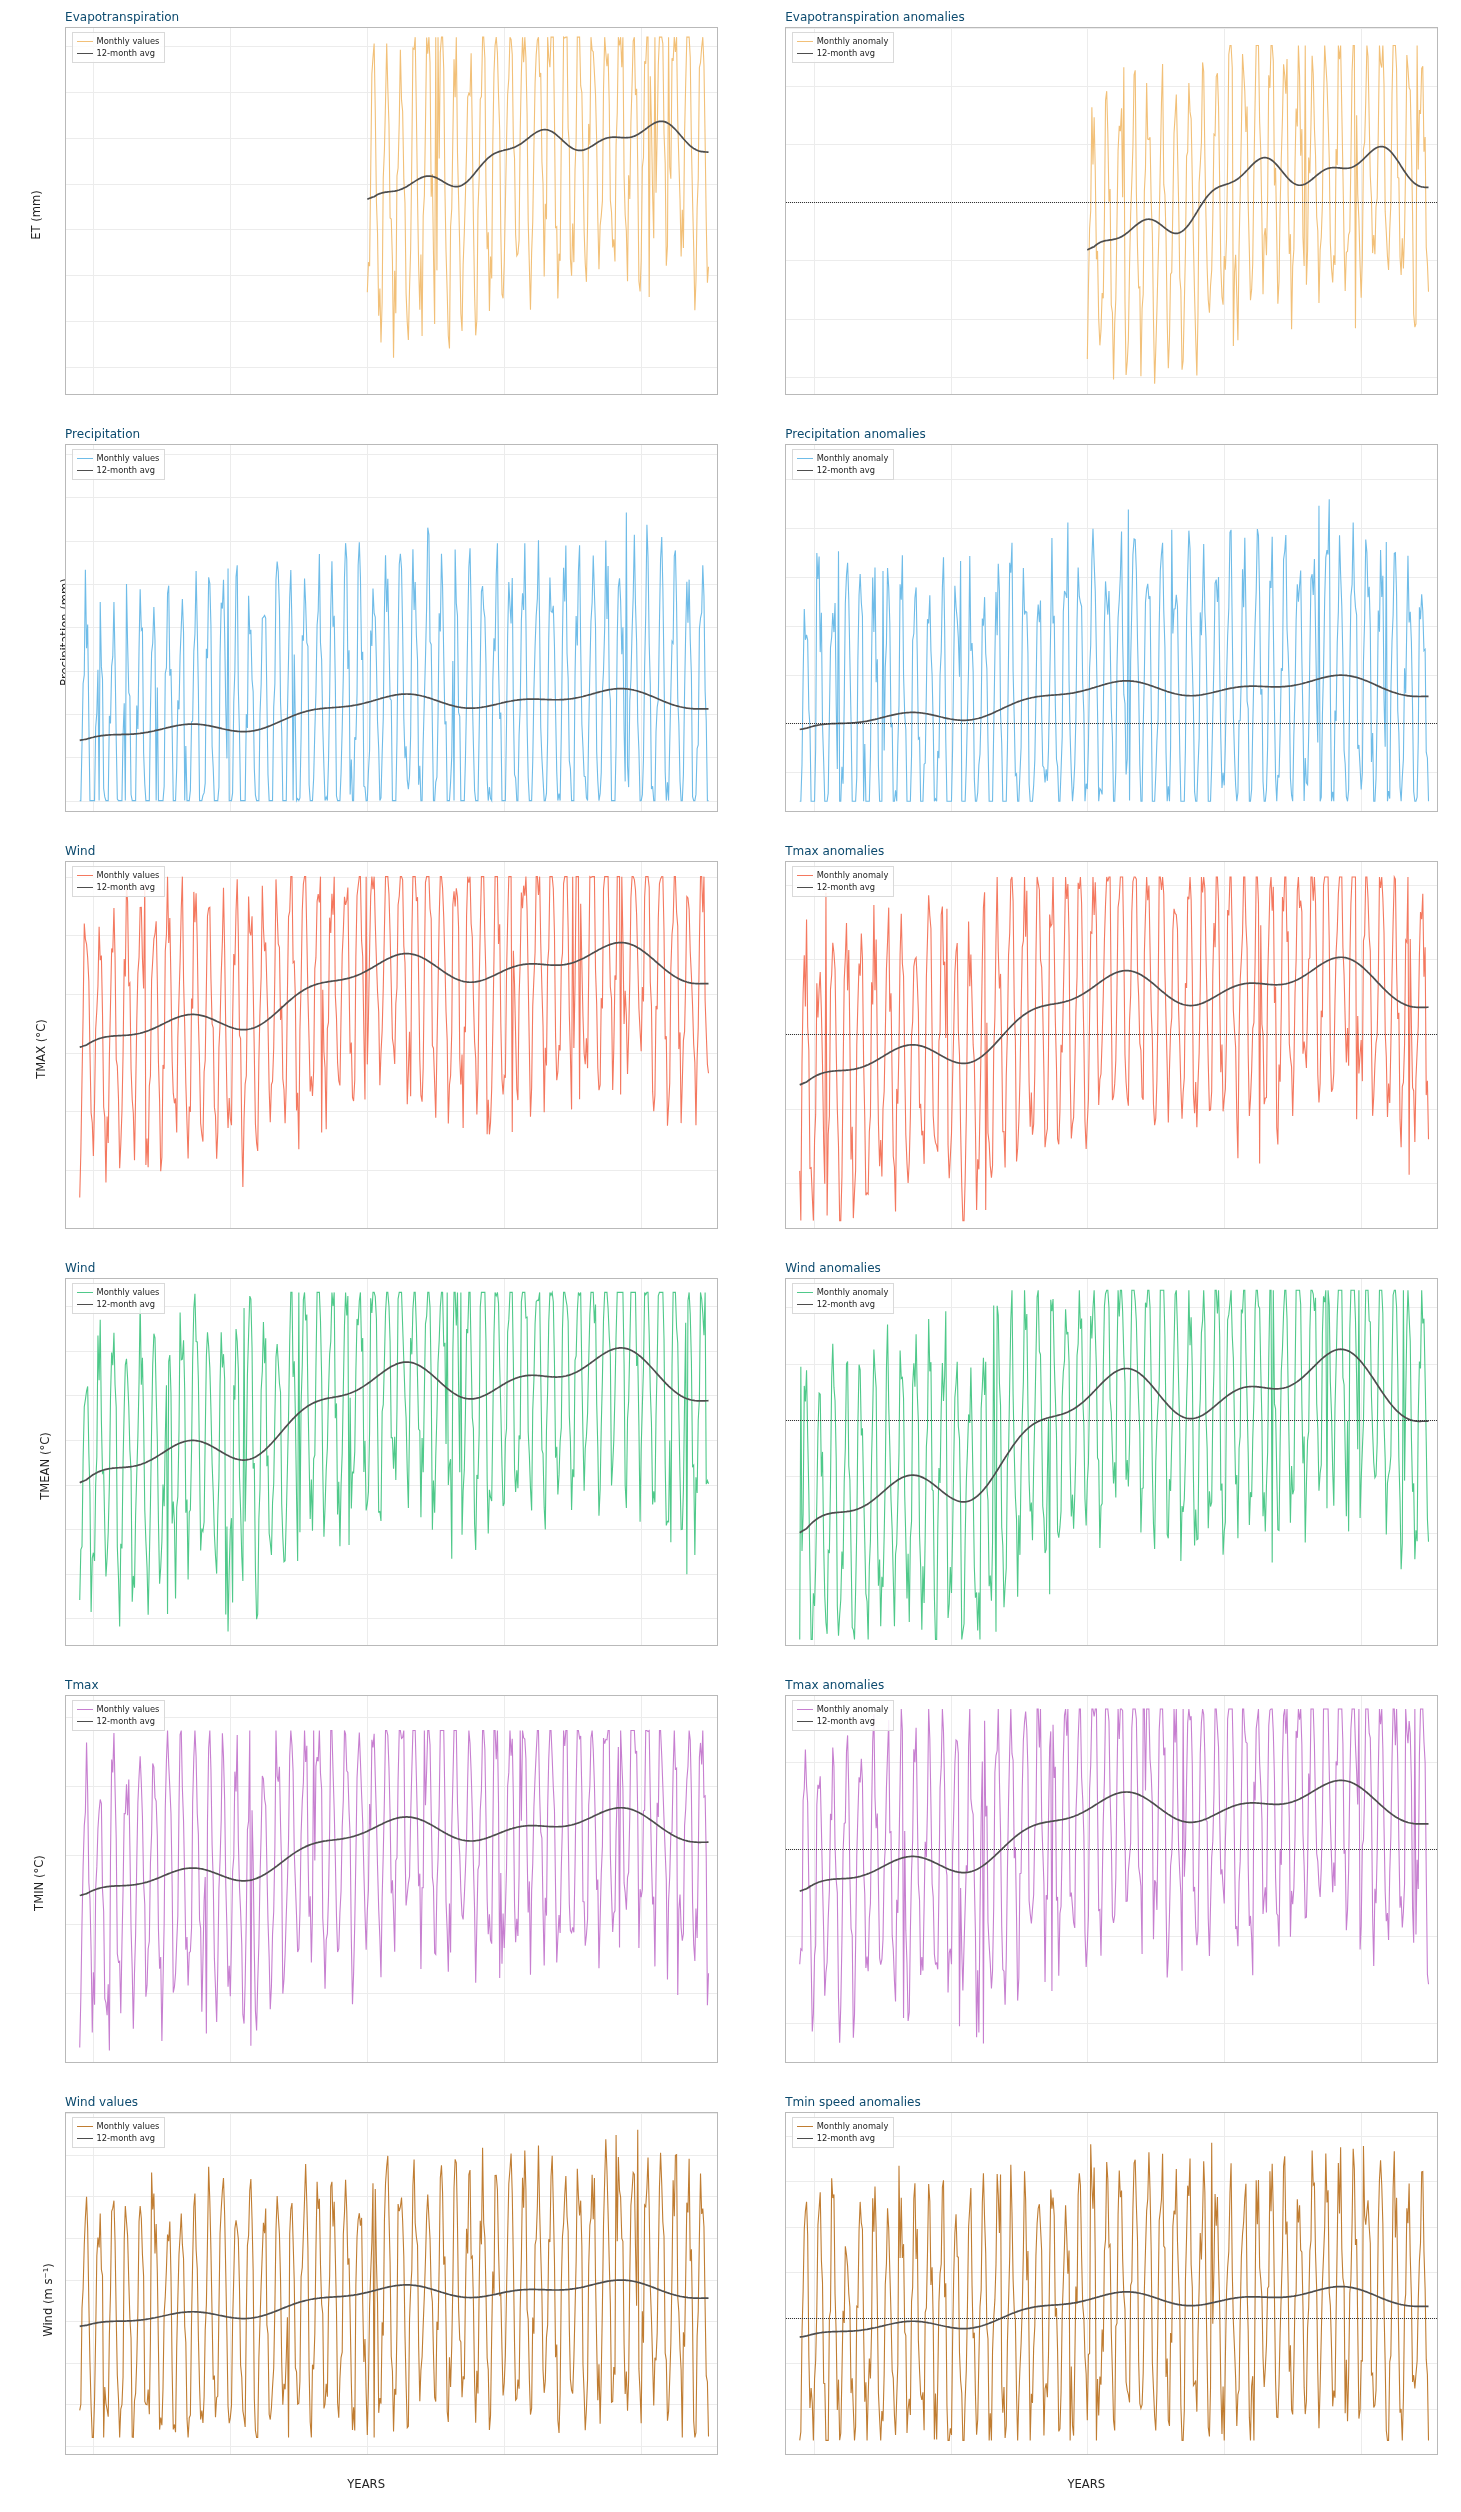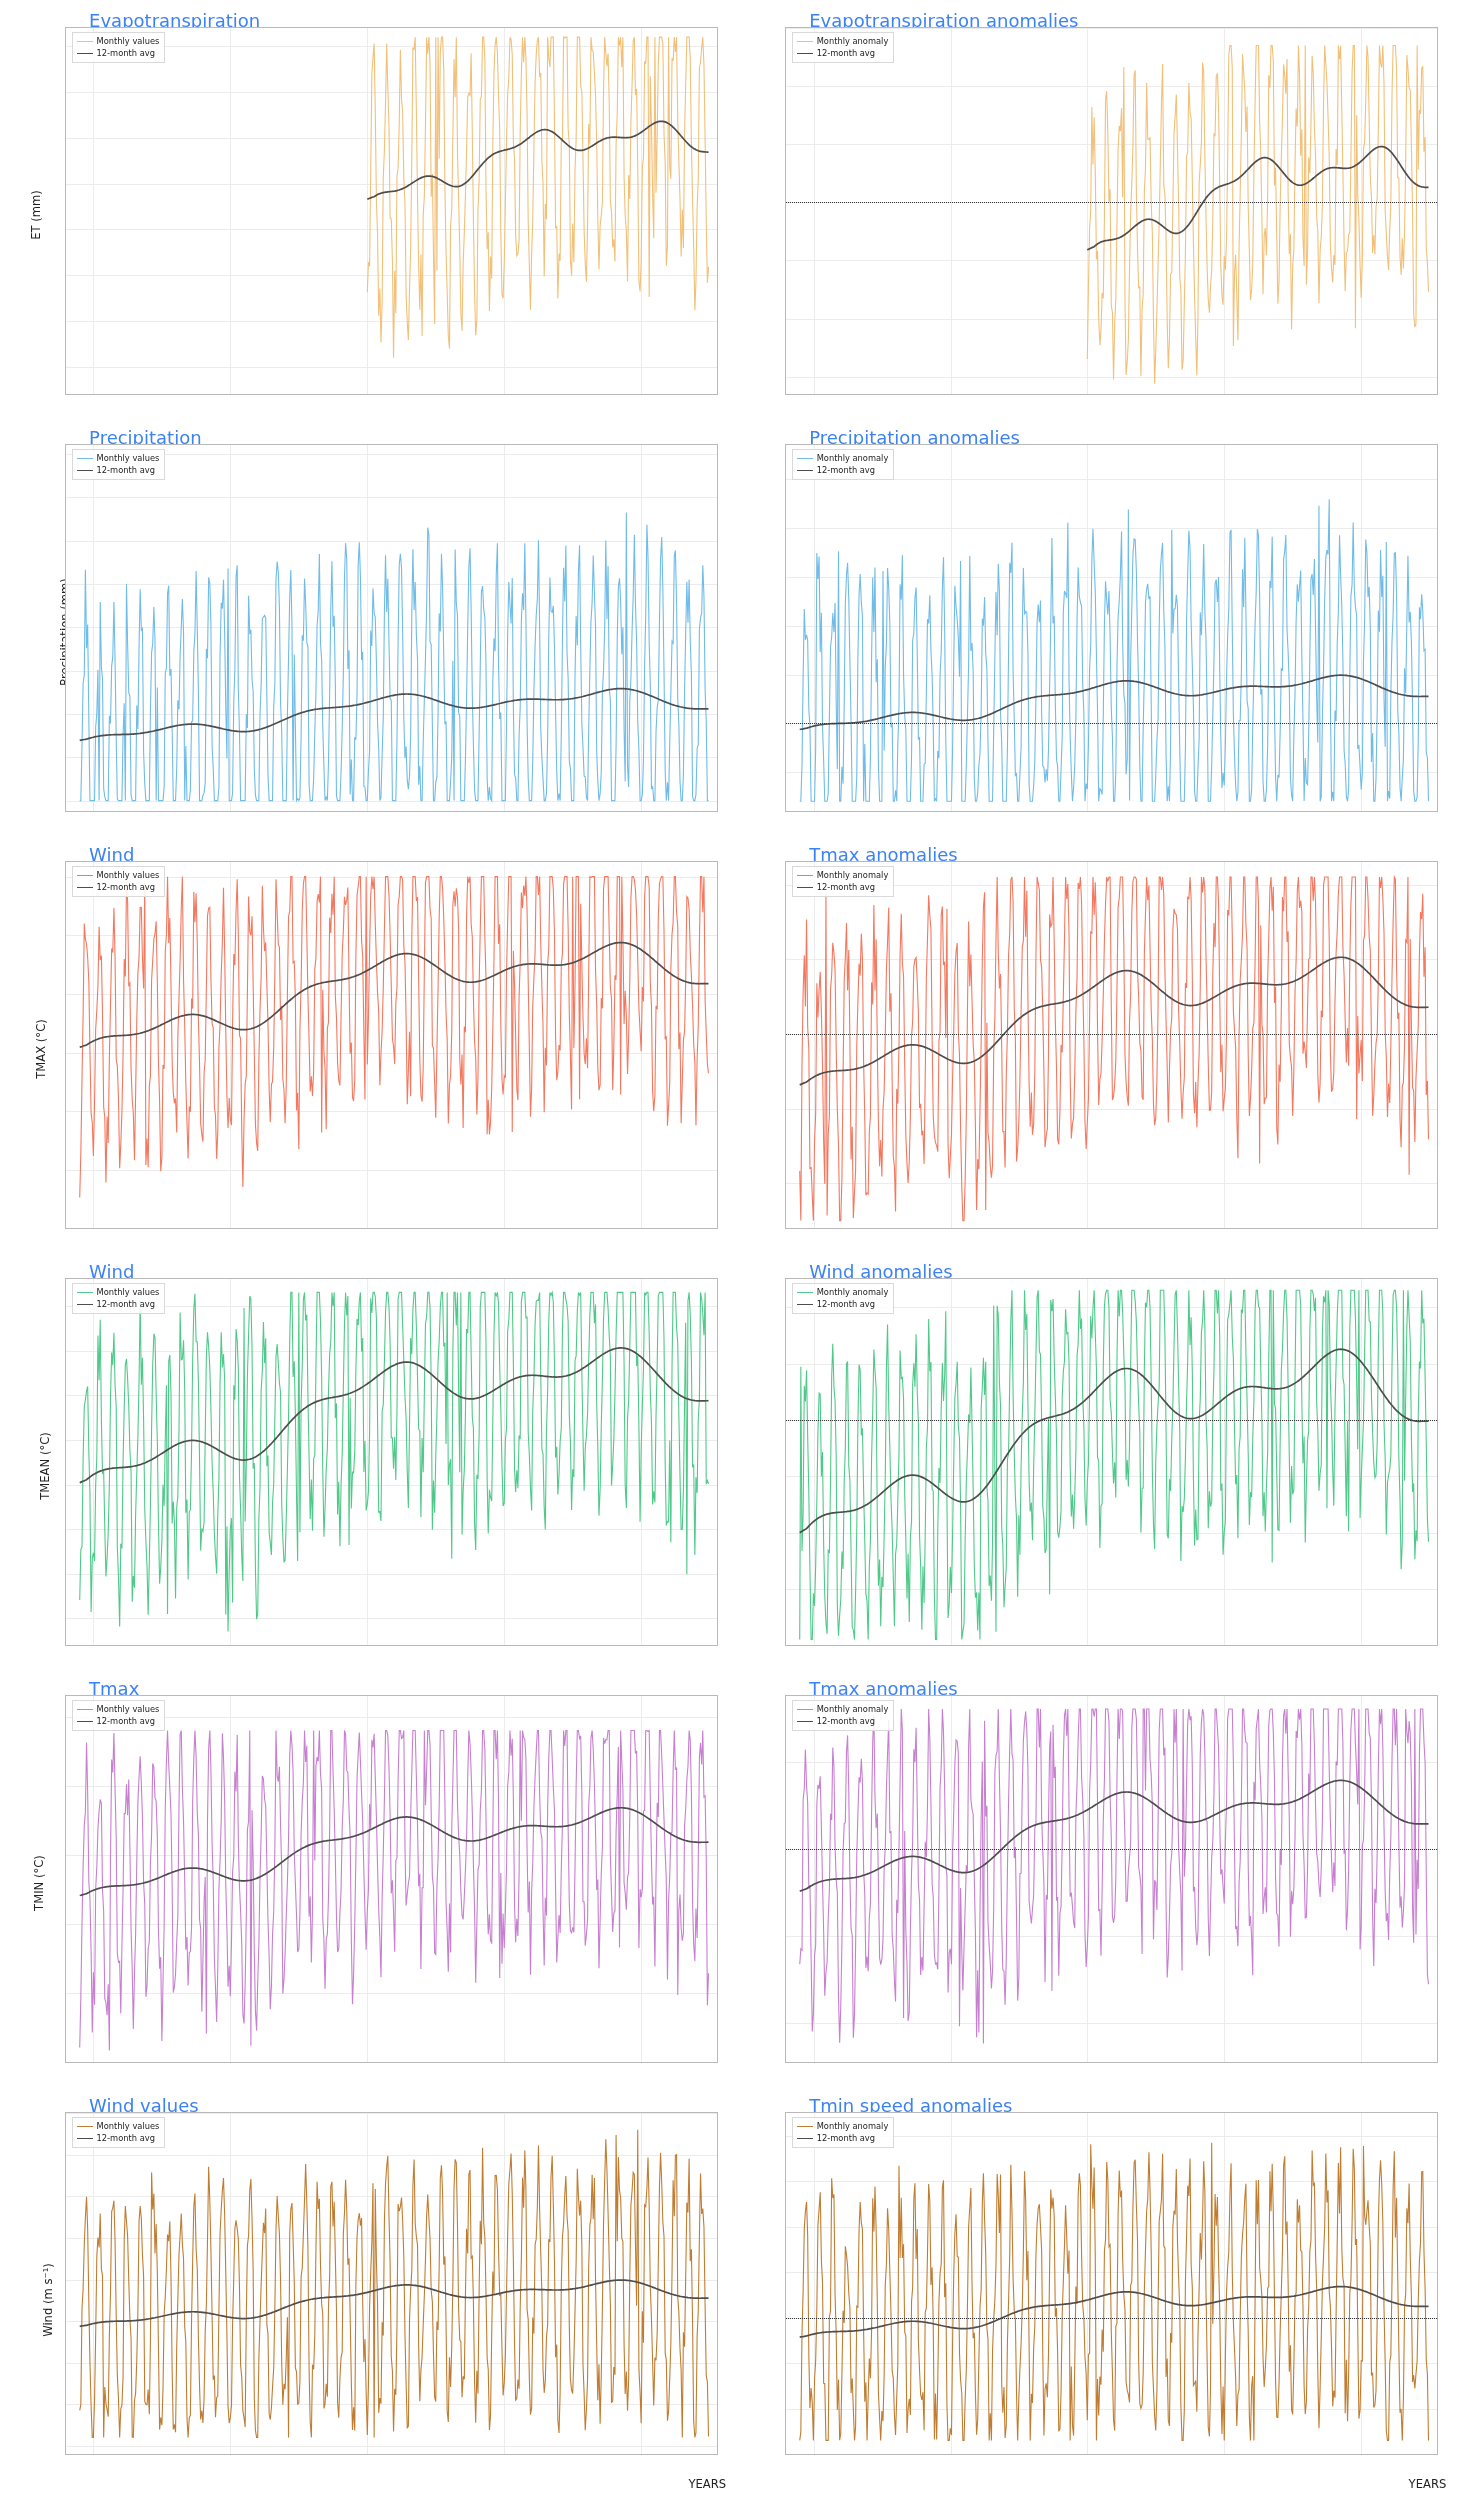--- a/index.html
+++ b/index.html
@@ -1,23 +1,23 @@
 <!DOCTYPE html>
 <html style="font-size:9.8px"><head>
 <meta charset="utf-8">
 <style>
   html,body{margin:0;padding:0;background:#ffffff;}
   body{width:1461px;height:2512px;font-family:"DejaVu Sans",sans-serif;color:#222;}
   .grid-wrap{display:grid;grid-template-columns:1fr 1fr;grid-template-rows:repeat(6,1fr);width:1461px;height:2512px;box-sizing:border-box;padding:6.1px 14.7px 3.7px 6.1px;}
   .panel{position:relative;box-sizing:border-box;}
-  .panel-title{position:absolute;left:59px;top:3.7px;font-size:18px;color:#3b82f6;margin-left:24px;}
+  .panel-title{position:absolute;left:59px;top:3.7px;font-size:12px;color:#0c4a6e;}
   .plot{position:absolute;left:59px;right:8.6px;top:21px;bottom:28px;border:0.6px solid #b9b9b9;background:#fff;overflow:hidden;}
   .panel.lastrow .plot{bottom:53px;}
   .ylabel{position:absolute;left:4.9px;top:50%;transform:translateY(-50%) rotate(-90deg);transform-origin:center;font-size:11.6px;white-space:nowrap;color:#222;}
-  .xlabel{position:absolute;left:0;right:0;bottom:17px;text-align:right;font-size:11.6px;color:#222;}
+  .xlabel{position:absolute;left:0;right:0;bottom:17px;text-align:center;font-size:11.6px;color:#222;}
   .ytickmark{position:absolute;left:-3.7px;width:3.7px;height:0.6px;background:#8a8a8a;}
   .xtickmark{position:absolute;bottom:-3.7px;width:0.6px;height:3.7px;background:#8a8a8a;}
   .gridline-h{position:absolute;left:0;right:0;height:0.6px;background:#ececec;}
   .gridline-v{position:absolute;top:0;bottom:0;width:0.6px;background:#ececec;}
   .zeroline{position:absolute;left:0;right:0;height:0;border-top:0.9px dotted #333;}
   .legend{position:absolute;left:6.1px;top:3.7px;background:rgba(255,255,255,0.85);border:0.6px solid #d9d9d9;padding:2.4px 4.9px 2.4px 3.7px;font-size:8.3px;line-height:1.45;color:#222;z-index:5;}
   .legend-row{display:flex;align-items:center;gap:3.7px;}
   .legend-swatch{display:inline-block;width:16px;height:0;border-top:1.2px solid #000;}
   svg.series{position:absolute;left:0;top:0;width:100%;height:100%;}
 </style>

